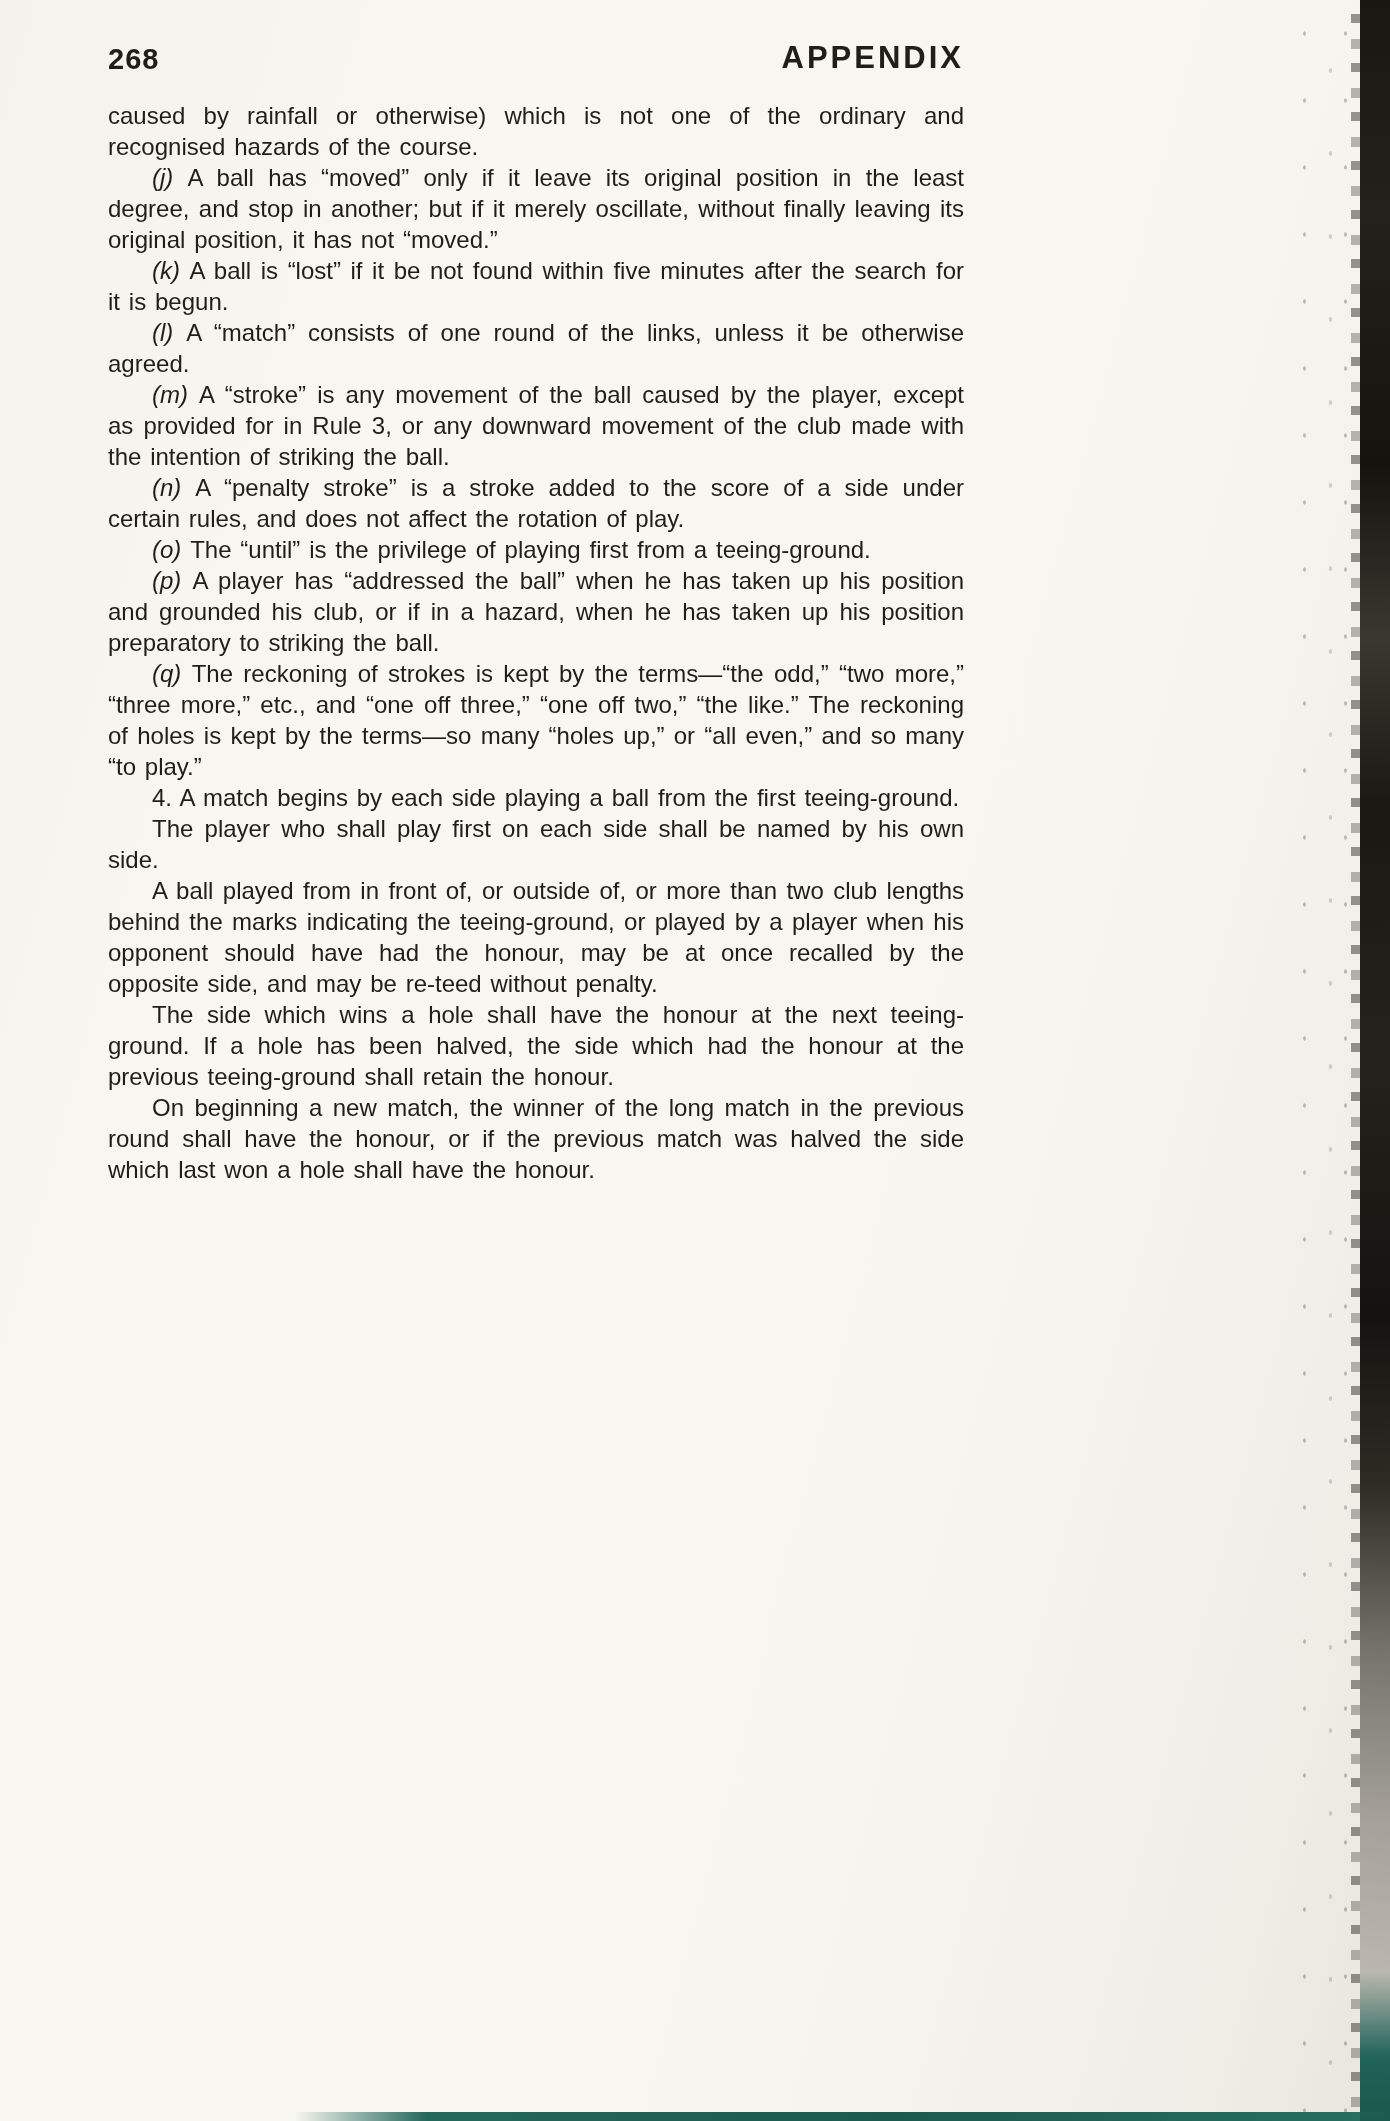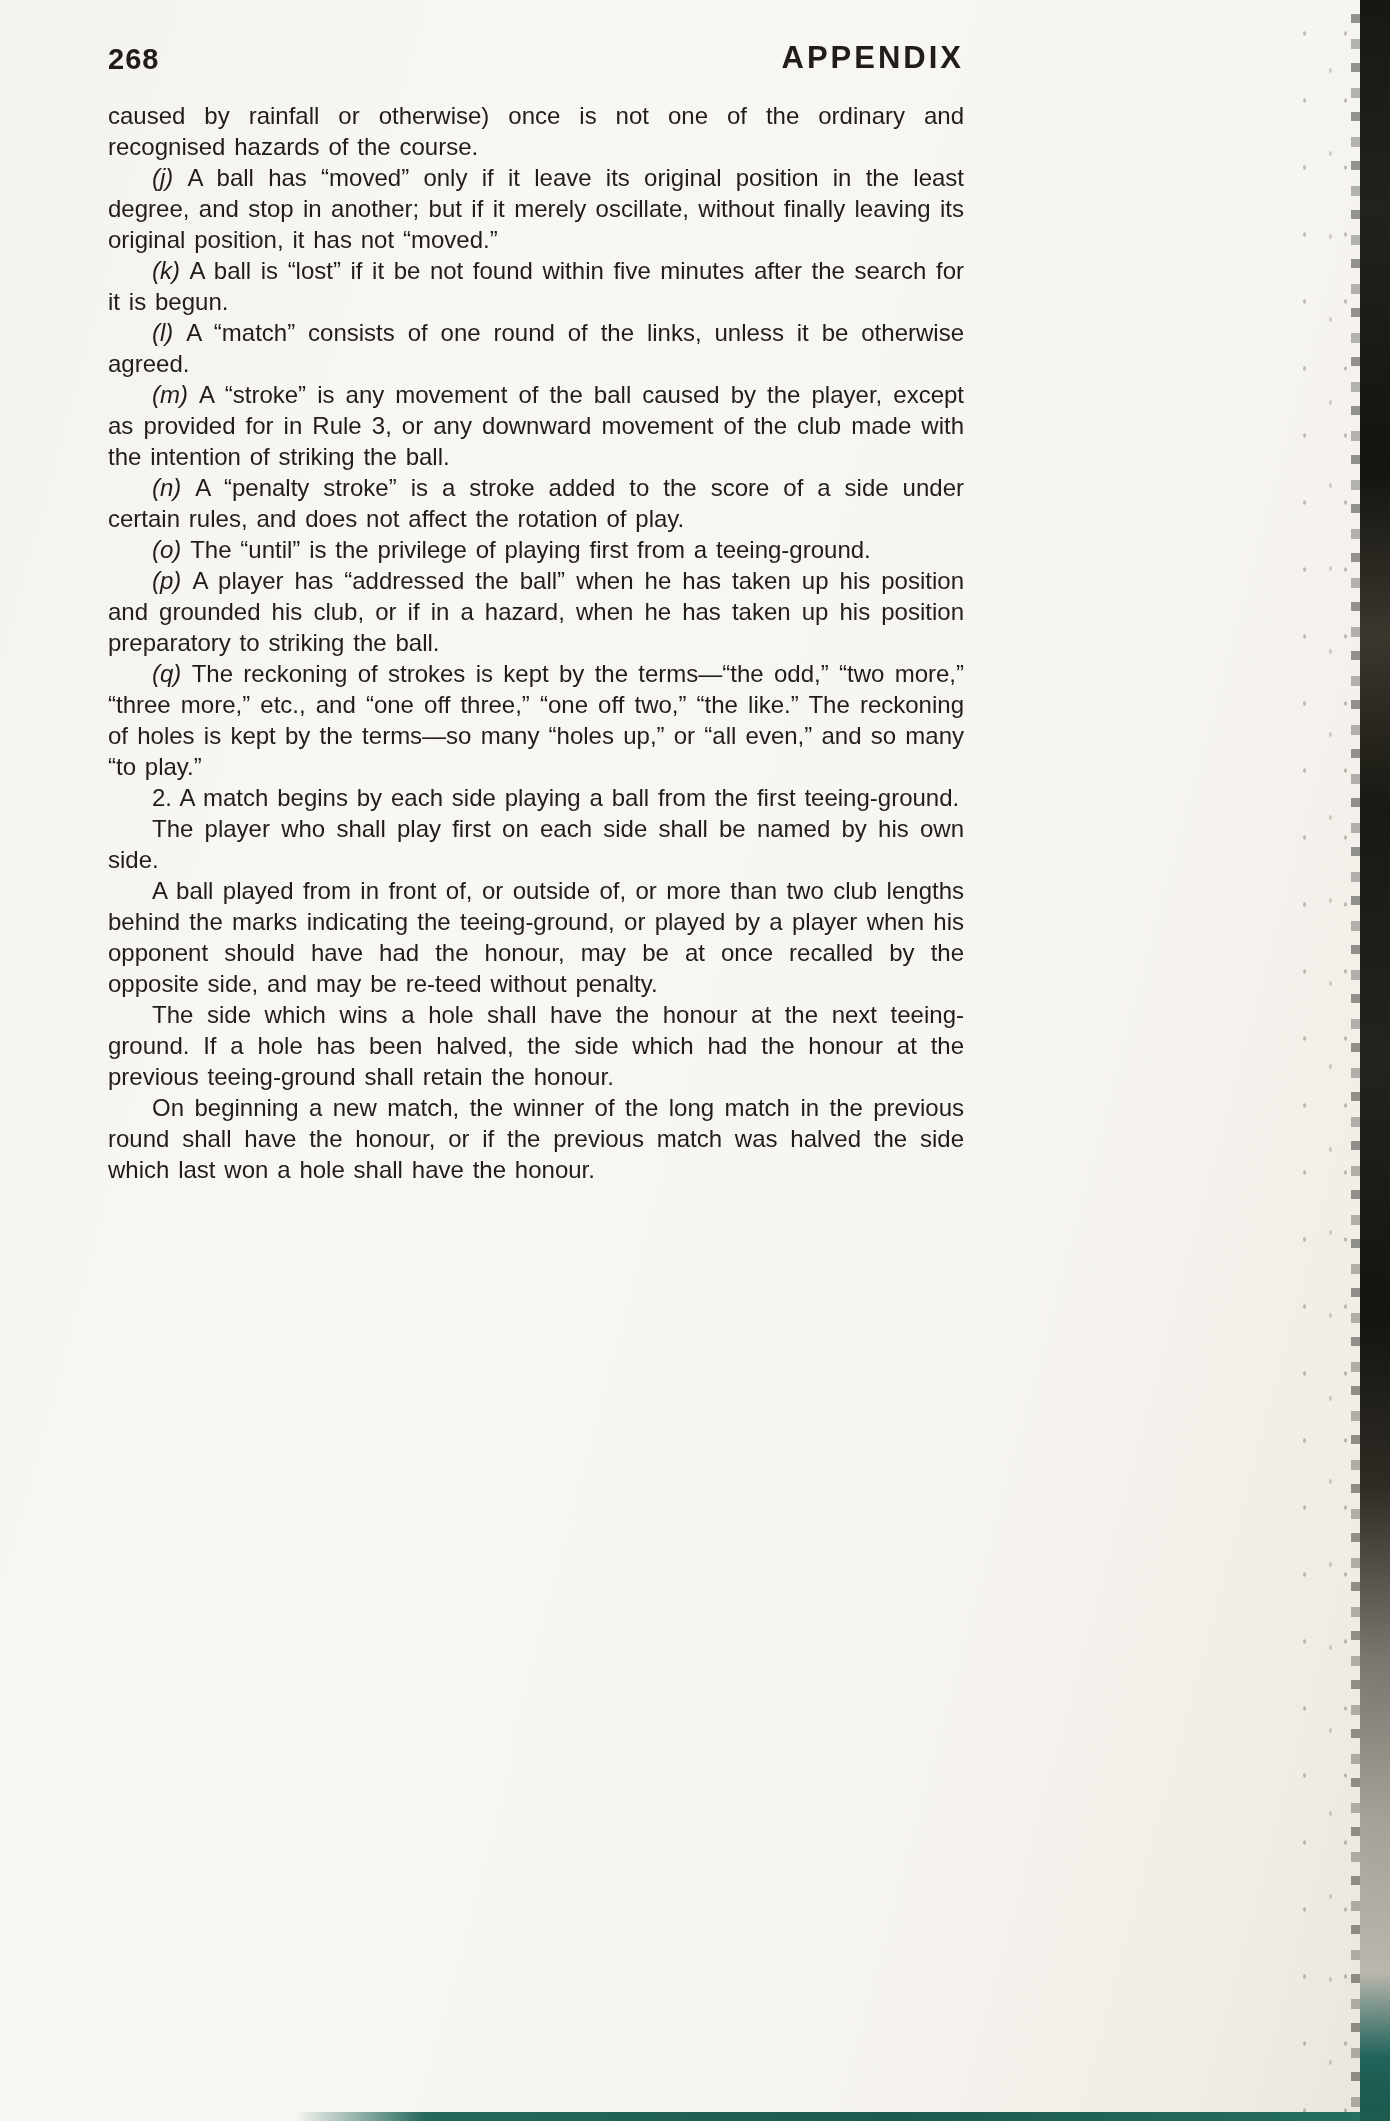--- a/index.html
+++ b/index.html
@@ -90,41 +90,41 @@
 
 <div class="page">
 
   <div class="content-col">
     <div class="page-header">
       <span class="page-number">268</span>
       <div class="page-title">APPENDIX</div>
     </div>
 
     <div class="text-block">
-  <p><span class="para-text">caused by rainfall or otherwise) once is not one of the ordinary and recognised hazards of the course.</span></p>
+  <p><span class="para-text">caused by rainfall or otherwise) which is not one of the ordinary and recognised hazards of the course.</span></p>
 
 
   <p class="indent"><span class="clause-label">(j) </span><span class="para-text">A ball has “moved” only if it leave its original position in the least degree, and stop in another; but if it merely oscillate, without finally leaving its original position, it has not “moved.”</span></p>
 
   <p class="indent"><span class="clause-label">(k) </span><span class="para-text">A ball is “lost” if it be not found within five minutes after the search for it is begun.</span></p>
 
   <p class="indent"><span class="clause-label">(l) </span><span class="para-text">A “match” consists of one round of the links, unless it be otherwise agreed.</span></p>
 
 
   <p class="indent"><span class="clause-label">(m) </span><span class="para-text">A “stroke” is any movement of the ball caused by the player, except as provided for in Rule 3, or any downward movement of the club made with the intention of striking the ball.</span></p>
 
   <p class="indent"><span class="clause-label">(n) </span><span class="para-text">A “penalty stroke” is a stroke added to the score of a side under certain rules, and does not affect the rotation of play.</span></p>
 
   <p class="indent"><span class="clause-label">(o) </span><span class="para-text">The “until” is the privilege of playing first from a teeing-ground.</span></p>
 
   <p class="indent"><span class="clause-label">(p) </span><span class="para-text">A player has “addressed the ball” when he has taken up his position and grounded his club, or if in a hazard, when he has taken up his position preparatory to striking the ball.</span></p>
 
   <p class="indent"><span class="clause-label">(q) </span><span class="para-text">The reckoning of strokes is kept by the terms—“the odd,” “two more,” “three more,” etc., and “one off three,” “one off two,” “the like.”  The reckoning of holes is kept by the terms—so many “holes up,” or “all even,” and so many “to play.”</span></p>
 
-  <p class="indent"><span class="para-text">2. A match begins by each side playing a ball from the first teeing-ground.</span></p>
+  <p class="indent"><span class="para-text">4. A match begins by each side playing a ball from the first teeing-ground.</span></p>
 
   <p class="indent"><span class="para-text">The player who shall play first on each side shall be named by his own side.</span></p>
 
 
   <p class="indent"><span class="para-text">A ball played from in front of, or outside of, or more than two club lengths behind the marks indicating the teeing-ground, or played by a player when his opponent should have had the honour, may be at once recalled by the opposite side, and may be re-teed without penalty.</span></p>
 
   <p class="indent"><span class="para-text">The side which wins a hole shall have the honour at the next teeing-ground.  If a hole has been halved, the side which had the honour at the previous teeing-ground shall retain the honour.</span></p>
 
   <p class="indent"><span class="para-text">On beginning a new match, the winner of the long match in the previous round shall have the honour, or if the previous match was halved the side which last won a hole shall have the honour.</span></p>
 </div>

